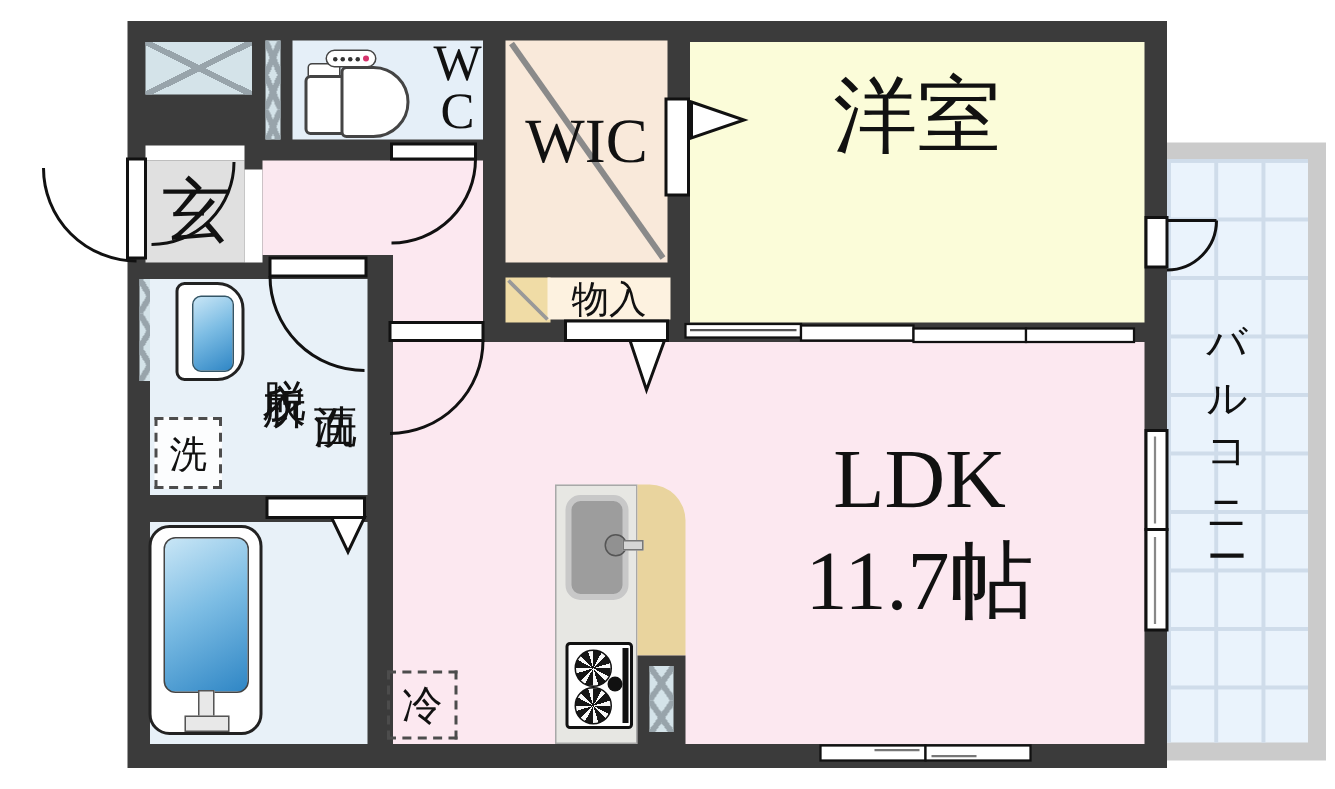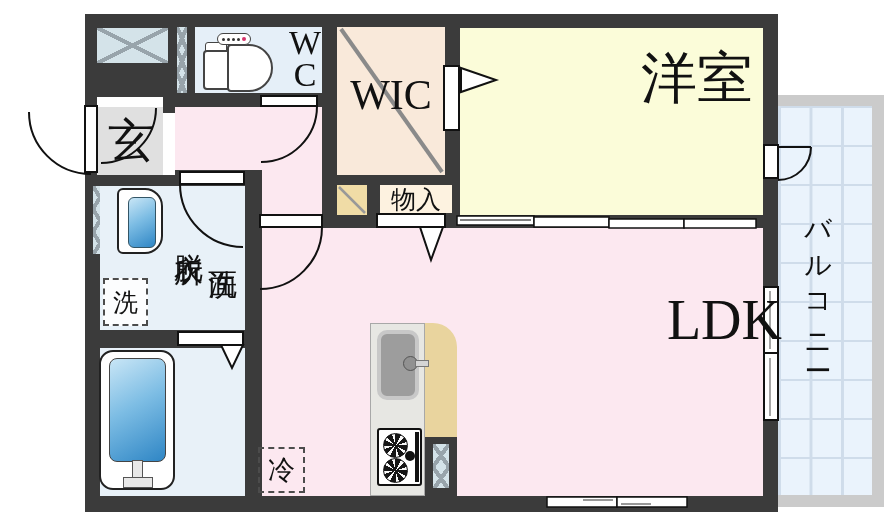--- a/index.html
+++ b/index.html
@@ -36,21 +36,21 @@
     background-size:31.5px 39px;
   }
   .dashed{border:2.5px dashed #4c4c4c;box-sizing:border-box;}
   .overlay{position:absolute;left:0;top:0;z-index:5;pointer-events:none;}
   
   .burner{
     border:1.5px solid #111;border-radius:50%;box-sizing:border-box;
     background:repeating-conic-gradient(#161616 0deg 28deg,#f8f8f8 28deg 45deg);
   }
   .blue-fill{background:linear-gradient(150deg,#c9e6f6 0%,#7dbde4 45%,#2f86c5 100%);}
-  .room-label{line-height:1.22;text-align:right;font-weight:400;}
+  .room-label{line-height:1.22;text-align:center;font-weight:400;}
 </style>
 </head>
 <body>
 
 <div class="plan">
 
   <div class="abs balcony" style="left:778px;top:95px;width:106px;height:412px;">
     <div class="abs balcony-floor" style="left:0;top:11px;width:94px;height:389px;"></div>
   </div>
   <div class="lbl vtext" style="left:800px;top:198px;height:220px;font-size:27px;letter-spacing:9px;">バルコニー</div>
@@ -86,22 +86,23 @@
 
   <div class="abs room-wic" style="left:337px;top:27px;width:108px;height:148px;"></div>
   <div class="lbl cen" style="left:337px;top:27px;width:108px;height:136px;font-size:42px;">WIC</div>
 
   <div class="abs room-yellow" style="left:460px;top:28px;width:303px;height:187px;"></div>
   <div class="lbl room-label" style="left:470px;top:44px;width:283px;font-size:56px;">
     <div>洋室</div>
   </div>
 
   <div class="abs room-pink" style="left:262px;top:228px;width:501px;height:268px;"></div>
-  <div class="lbl room-label" style="left:492px;top:286px;width:290px;font-size:56px;">
+  <div class="lbl room-label" style="left:468px;top:286px;width:290px;font-size:56px;">
     <div>LDK</div>
+    <div>11.7帖</div>
   </div>
 
   <div class="abs xbox xrep" style="left:93px;top:186px;width:14px;height:68px;"></div>
   <div class="abs room-blue" style="left:100px;top:186px;width:145px;height:144px;"></div>
   <div class="abs" style="left:117px;top:188px;width:46px;height:66px;background:#fff;border:2px solid #222;border-radius:6px 18px 18px 6px;box-sizing:border-box;">
     <div class="abs blue-fill" style="left:9px;top:7px;width:26px;height:49px;border-radius:6px;border:1px solid #356;"></div>
   </div>
   <div class="abs dashed cen" style="left:103px;top:278px;width:45px;height:48px;background:#fcfdfe;font-size:25px;">
       <span>洗</span>
     </div>
@@ -109,21 +110,21 @@
   <div class="lbl vtext" style="left:203px;top:247px;height:70px;font-size:29px;letter-spacing:2px;">洗面</div>
 
   <div class="abs room-blue" style="left:100px;top:348px;width:145px;height:148px;"></div>
   <div class="abs" style="left:99px;top:350px;width:76px;height:140px;background:#fff;border:2.5px solid #222;border-radius:14px;box-sizing:border-box;">
     <div class="abs blue-fill" style="left:8px;top:6px;width:55px;height:102px;border-radius:8px;border:1.5px solid #444;"></div>
     <div class="abs" style="left:31px;top:108px;width:9px;height:18px;background:#e8e8e8;border:1.5px solid #555;"></div>
     <div class="abs" style="left:22px;top:125px;width:28px;height:9px;background:#e8e8e8;border:1.5px solid #555;"></div>
   </div>
 
   <div class="abs" style="left:337px;top:185px;width:30px;height:30px;background:#f0dca6;"></div>
-  <div class="abs cen" style="left:380px;top:185px;width:72px;height:28px;background:#fdf2e0;font-size:25px;">
+  <div class="abs cen" style="left:365px;top:185px;width:82px;height:28px;background:#fdf2e0;font-size:25px;">
       <span>物入</span>
     </div>
 
   <div class="abs" style="left:370px;top:323px;width:55px;height:173px;background:#e7e7e3;border:1px solid #a8a8a8;box-sizing:border-box;"></div>
   <div class="abs" style="left:377px;top:330px;width:42px;height:70px;background:#9d9d9d;border:4px solid #c8c8c8;border-radius:10px;box-sizing:border-box;"></div>
   <div class="abs" style="left:403px;top:356px;width:13px;height:13px;background:#919191;border:1.5px solid #555;border-radius:50%;z-index:6;"></div>
   <div class="abs" style="left:415px;top:360px;width:12px;height:5px;background:#d5d5d5;border:1px solid #777;z-index:6;"></div>
   <div class="abs" style="left:425px;top:323px;width:32px;height:114px;background:#e9d49e;border-top-right-radius:24px;"></div>
   <div class="abs" style="left:377px;top:428px;width:45px;height:58px;background:#fff;border:2px solid #111;border-radius:3px;box-sizing:border-box;">
     <div class="abs burner" style="left:4px;top:3px;width:25px;height:25px;"></div>

